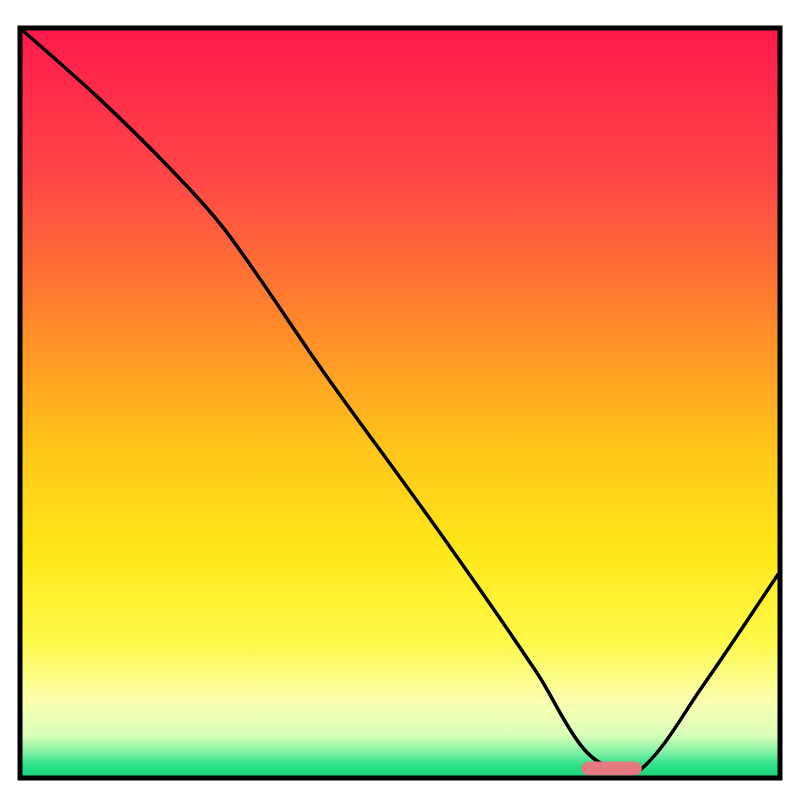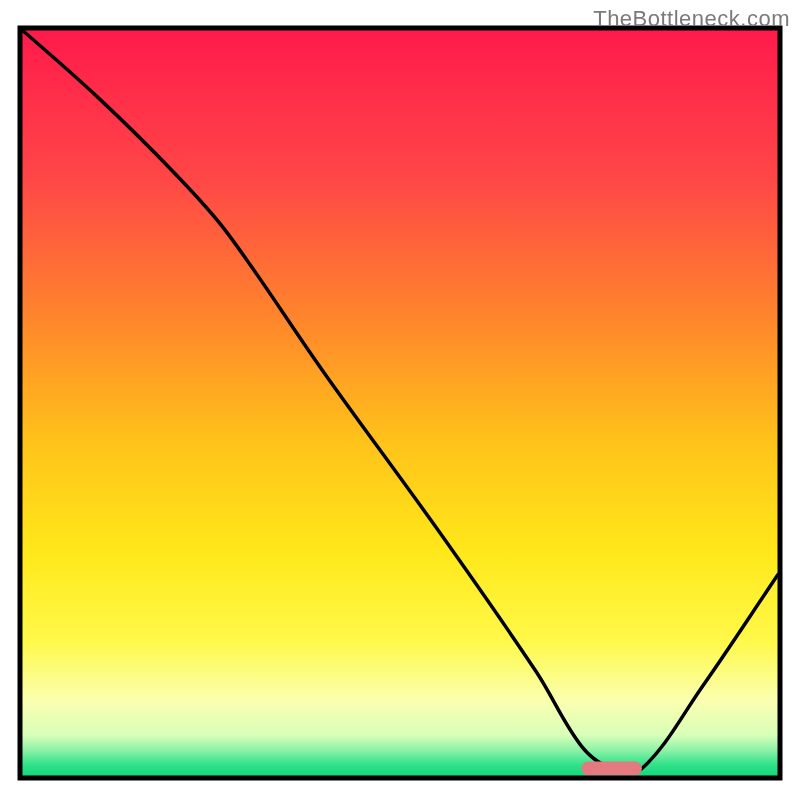--- a/index.html
+++ b/index.html
@@ -56,14 +56,13 @@
       <rect x="22" y="30" width="756" height="746" fill="url(#bg-grad)"></rect>
 
       <path id="curve-path" fill="none" stroke="#000000" stroke-width="3.5" stroke-linecap="round" stroke-linejoin="round" d="M 22 30 C 22 30, 71.79094078248127 72.94571393193712, 97.60000000000001 97.13999999999999 C 124.71094078248127 122.55471393193712, 147.51068328261238 144.8993413569031, 173.20000000000002 171.74 C 192.49268328261235 191.8973413569031, 209.38579153095003 209.12764371801555, 226.12 231.41999999999996 C 262.30579153095005 279.62464371801553, 289.4737179953029 323.92529407501115, 324.40000000000003 373.15999999999997 C 363.56171799530284 428.36529407501115, 398.6382820046972 474.61470592498875, 437.8 529.8199999999999 C 472.72628200469717 579.0547059249888, 502.70181877208046 621.2882391614583, 536.08 671.56 C 552.9758187720804 697.0072391614583, 562.9481034794619 722.4385168708759, 581.4399999999999 746.16 C 589.4081034794618 756.3815168708759, 599.9448484932811 764.1975282618986, 611.6800000000001 768.54 C 621.1128484932811 772.0305282618986, 634.6557870143662 775.1107817195889, 641.92 768.54 C 666.4077870143661 746.3897817195889, 681.9126265387875 715.6814326612049, 702.4 686.48 C 729.5406265387876 647.7954326612049, 751.54 613.745, 778 574.5799999999999"></path>
 
       <rect id="marker-rect" rx="7" ry="7" height="14" fill="#e47a80" x="581.4399999999999" width="60.48000000000002" y="761.54"></rect>
 
       <rect x="20" y="28" width="760" height="750" fill="none" stroke="#000000" stroke-width="5"></rect>
     </g>
   </svg>
 
-  <div class="watermark">TheBottleneck.com</div>
 </div>
 
 </body></html>

